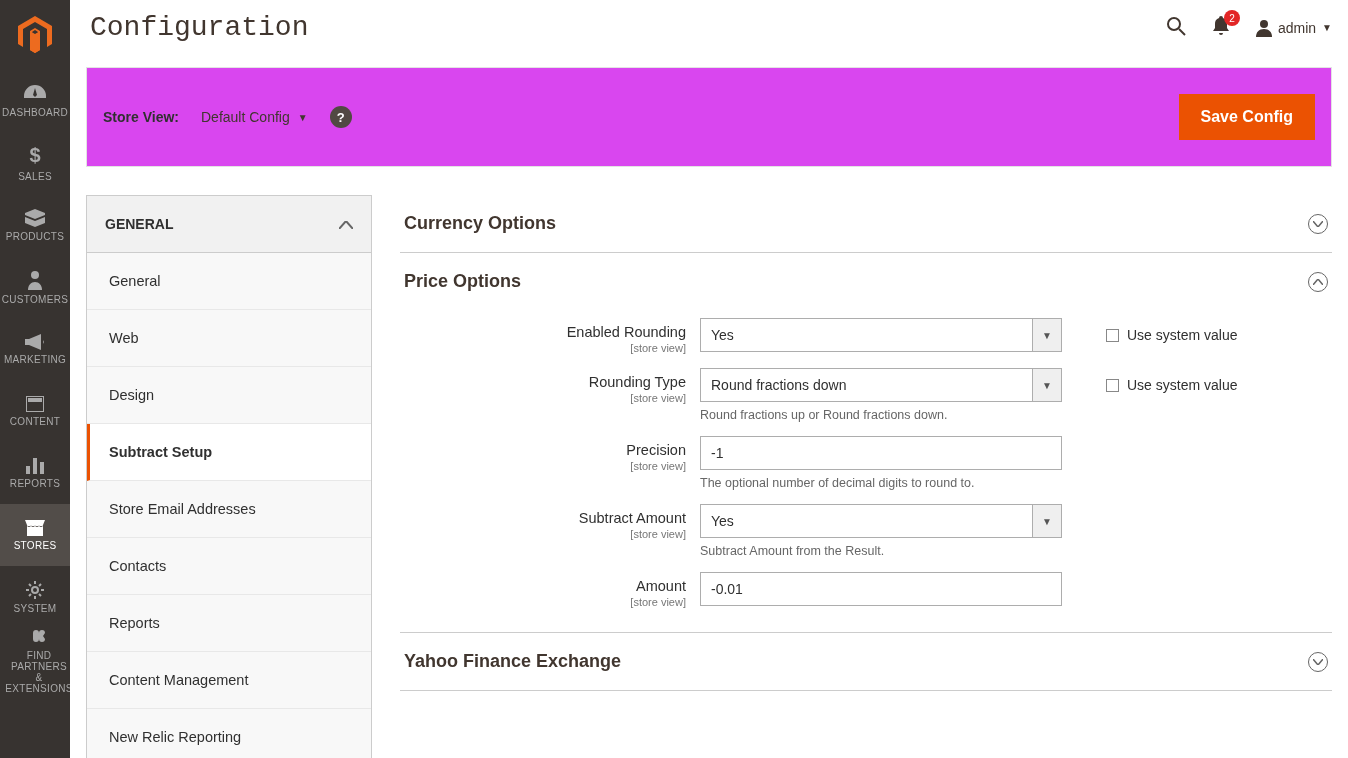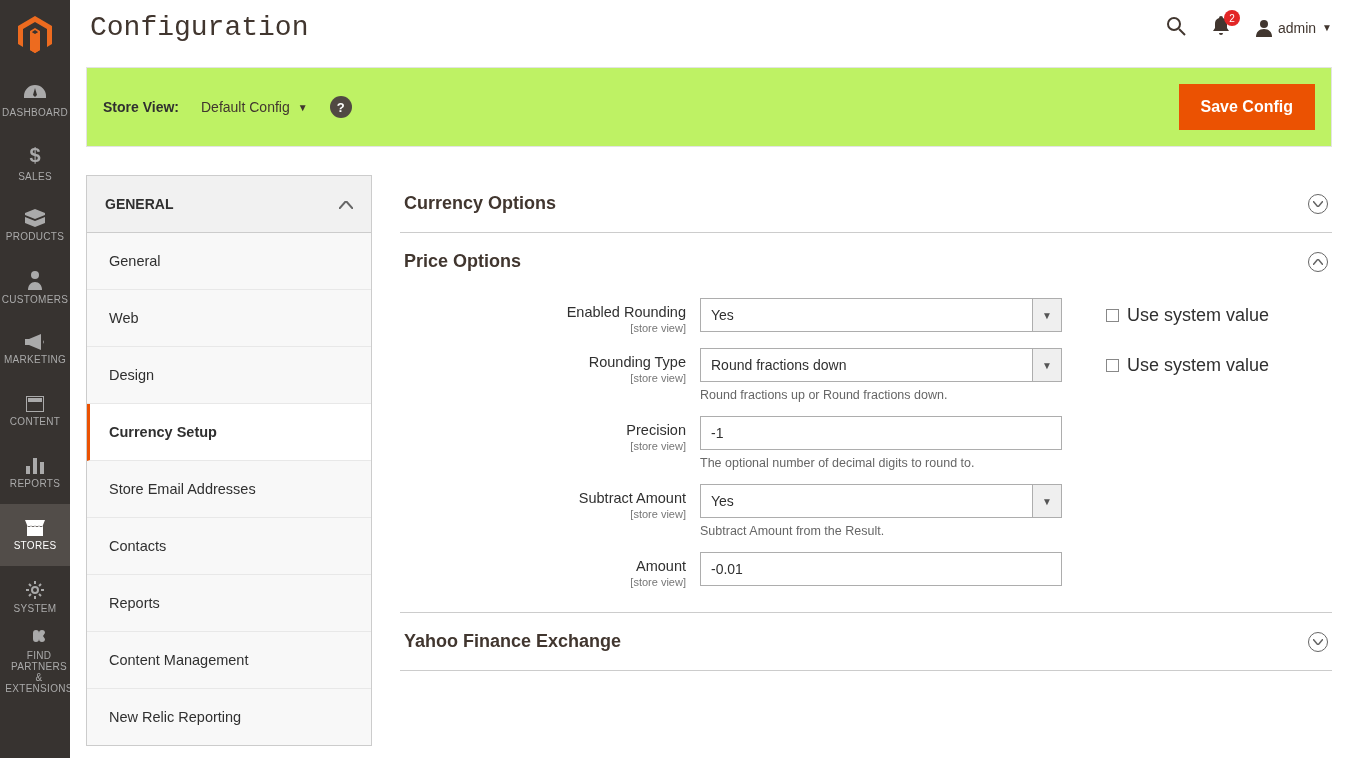--- a/index.html
+++ b/index.html
@@ -17,21 +17,21 @@
   
   .main { flex:1; background:#fff; }
   .topbar { display:flex; align-items:center; justify-content:space-between; padding:12px 16px 0 16px; }
   .page-title { font-size:28px; font-weight:400; color:#41362f; padding-left:4px;font-family:Liberation Mono, monospace; }
   .top-actions { display:flex; align-items:center; gap:26px; color:#41362f; }
   .top-actions .notif { position:relative; }
   .top-actions .notif .badge { position:absolute; top:-6px; right:-10px; background:#e22626; color:#fff; border-radius:50%; font-size:10px; width:16px; height:16px; display:flex; align-items:center; justify-content:center; }
   .user-btn { display:flex; align-items:center; gap:6px; cursor:pointer; }
   .user-btn .caret { font-size:10px; }
 
-  .subbar { margin:24px 16px 0 16px; background:#bef264; border:1px solid #e3e3e3; display:flex; align-items:center; justify-content:space-between; padding:16px 16px; }
+  .subbar { margin:24px 16px 0 16px; background:#d946ef; border:1px solid #e3e3e3; display:flex; align-items:center; justify-content:space-between; padding:26px 16px; }
   .subbar-left { display:flex; align-items:center; gap:22px; }
   .store-view-label { font-weight:600; color:#303030; }
   .store-view-select { display:flex; align-items:center; gap:8px; cursor:pointer; color:#41362f; }
   .tooltip-ico { width:22px; height:22px; border-radius:50%; background:#514943; color:#fff; display:flex; align-items:center; justify-content:center; font-size:13px; font-weight:600; cursor:pointer; }
   .save-btn { background:#eb5202; color:#fff; border:none; padding:14px 22px; font-size:16px; font-weight:600; cursor:pointer; }
 
   
   .content { display:flex; margin:28px 0 12px 16px; gap:28px; }
   .config-nav { width:286px; border:1px solid #ccc; background:#f1f1f1; align-self:flex-start; }
   .config-nav-header { display:flex; align-items:center; justify-content:space-between; padding:20px 18px; font-weight:700; color:#303030; background:#f1f1f1; cursor:pointer; border-bottom:1px solid #ccc; }
@@ -51,21 +51,21 @@
   .field-label { font-size:14.5px; color:#303030; font-weight:500; }
   .field-scope { font-size:11px; color:#777; display:block; margin-top:2px; }
   .field-input-col { width:362px; }
   .field-side-col { padding-left:44px; display:flex; align-items:center; height:34px; }
   .select-wrap { display:flex; }
   .select-wrap .select-body { flex:1; border:1px solid #adadad; border-right:none; height:34px; padding:0 10px; display:flex; align-items:center; background:#fff; color:#303030; }
   .select-wrap .select-caret { width:30px; height:34px; border:1px solid #adadad; background:#efefef; display:flex; align-items:center; justify-content:center; color:#555; font-size:10px; cursor:pointer; }
   .text-input { width:100%; height:34px; border:1px solid #adadad; padding:0 10px; font-size:14px; color:#303030; }
   .field-help { font-size:12.5px; color:#666; margin-top:6px; }
   .checkbox-box { width:13px; height:13px; border:1px solid #888; display:inline-block; margin-right:8px; vertical-align:middle; }
-  .side-label { color:#303030; font-size:18px; }
+  .side-label { color:#303030; font-size:14px; }
 </style>
 </head>
 <body>
 
 <div class="app">
 
   <div class="sidebar">
     <div class="logo-cell">
       <svg width="34" height="38" viewBox="0 0 34 38">
         <path d="M17 0 L34 10 L34 28 L29 31 L29 13 L17 6 L5 13 L5 31 L0 28 L0 10 Z M12 15 L12 34 L17 37 L22 34 L22 15 L17 18 L17 32 L17 32 L17 18 Z" fill="#ed6b1f"></path>
@@ -203,21 +203,21 @@
           <span>GENERAL</span>
           <span>
             <svg width="14" height="8" viewBox="0 0 14 8">
                 <path d="M0 8l7-8 7 8" fill="none" stroke="#666" stroke-width="2"></path>
               </svg>
           </span>
         </div>
         <div class="config-nav-item">General</div>
         <div class="config-nav-item">Web</div>
         <div class="config-nav-item">Design</div>
-        <div class="config-nav-item active">Currency Setup</div>
+        <div class="config-nav-item active">Subtract Setup</div>
         <div class="config-nav-item">Store Email Addresses</div>
         <div class="config-nav-item">Contacts</div>
         <div class="config-nav-item">Reports</div>
         <div class="config-nav-item">Content Management</div>
         <div class="config-nav-item" style="border-bottom:none;">New Relic Reporting</div>
       </div>
 
       <div class="config-body">
         <div class="fieldset">
           <div class="fieldset-header">

